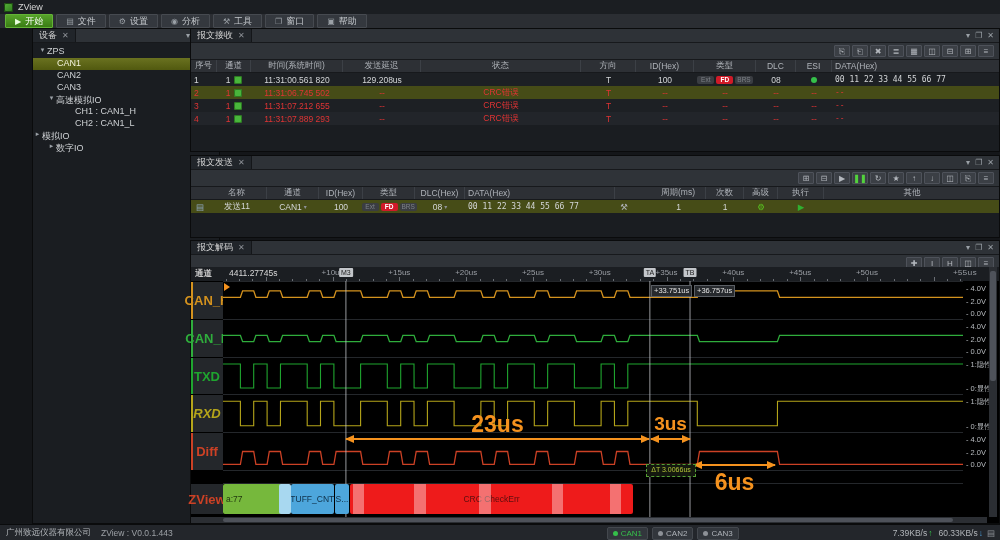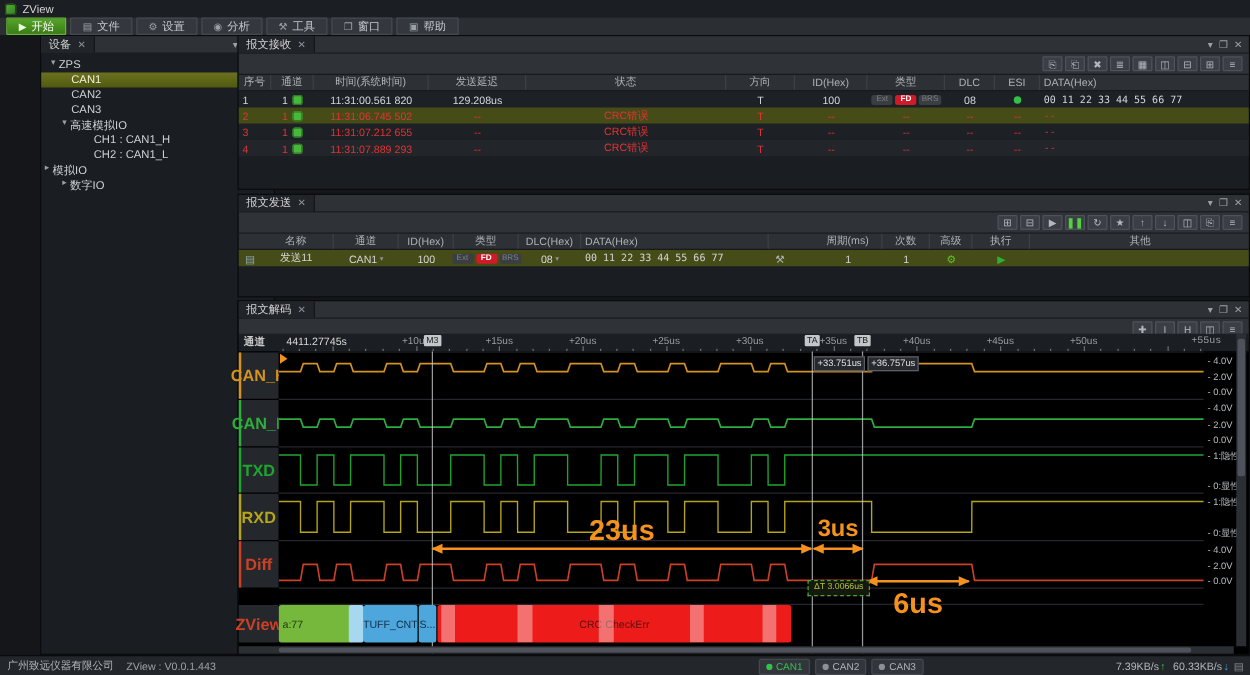--- a/index.html
+++ b/index.html
@@ -460,21 +460,21 @@
         <div class="axlab" style="left: 775px; top: 42.2586px;">- 0.0V</div>
         <div class="gutlab" style="top: 53px; height: 37px; color: rgb(47, 173, 60);">CAN_L</div>
         <div class="gutstrip" style="top: 53px; height: 37px; background: rgb(47, 173, 60);"></div>
         <div class="axlab" style="left: 775px; top: 54.7414px;">- 4.0V</div>
         <div class="axlab" style="left: 775px; top: 67.5px;">- 2.0V</div>
         <div class="axlab" style="left: 775px; top: 80.2586px;">- 0.0V</div>
         <div class="gutlab" style="top: 91px; height: 36px; color: rgb(31, 165, 47);">TXD</div>
         <div class="gutstrip" style="top: 91px; height: 36px; background: rgb(31, 165, 47);"></div>
         <div class="axlab" style="left: 775px; top: 93px;">- 1:隐性</div>
         <div class="axlab" style="left: 775px; top: 117px;">- 0:显性</div>
-        <div class="gutlab" style="top: 128px; height: 37px; color: rgb(181, 165, 26);">RXD</div>
+        <div class="gutlab" style="top: 128px; height: 37px; color: rgb(181, 165, 26); font-style: italic;">RXD</div>
         <div class="gutstrip" style="top: 128px; height: 37px; background: rgb(181, 165, 26);"></div>
         <div class="axlab" style="left: 775px; top: 130.167px;">- 1:隐性</div>
         <div class="axlab" style="left: 775px; top: 154.833px;">- 0:显性</div>
         <div class="gutlab" style="top: 166px; height: 37px; color: rgb(204, 65, 37);">Diff</div>
         <div class="gutstrip" style="top: 166px; height: 37px; background: rgb(204, 65, 37);"></div>
         <div class="axlab" style="left: 775px; top: 167.741px;">- 4.0V</div>
         <div class="axlab" style="left: 775px; top: 180.5px;">- 2.0V</div>
         <div class="axlab" style="left: 775px; top: 193.259px;">- 0.0V</div>
         <div class="gutlab" style="top: 217px; height: 30px; color: rgb(204, 65, 37);">ZView</div>
         <svg width="740" height="242" viewBox="0 0 740 242" style="position: absolute; left: 32px; top: 14px; background: rgb(0, 0, 0);">

